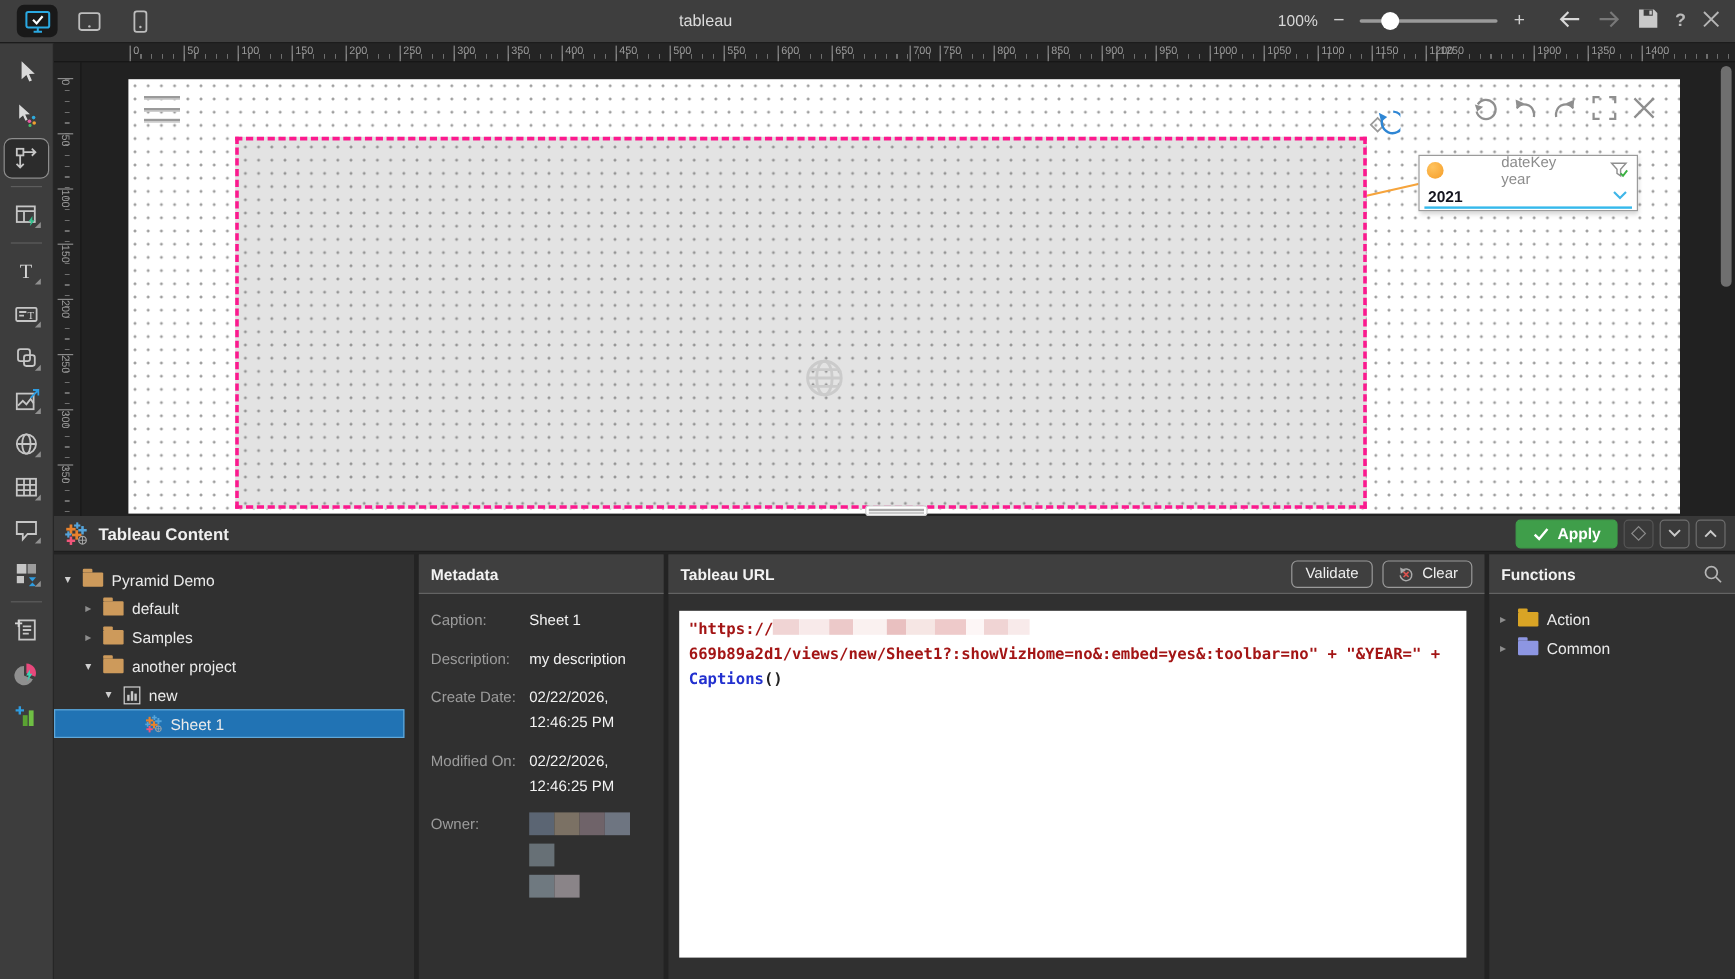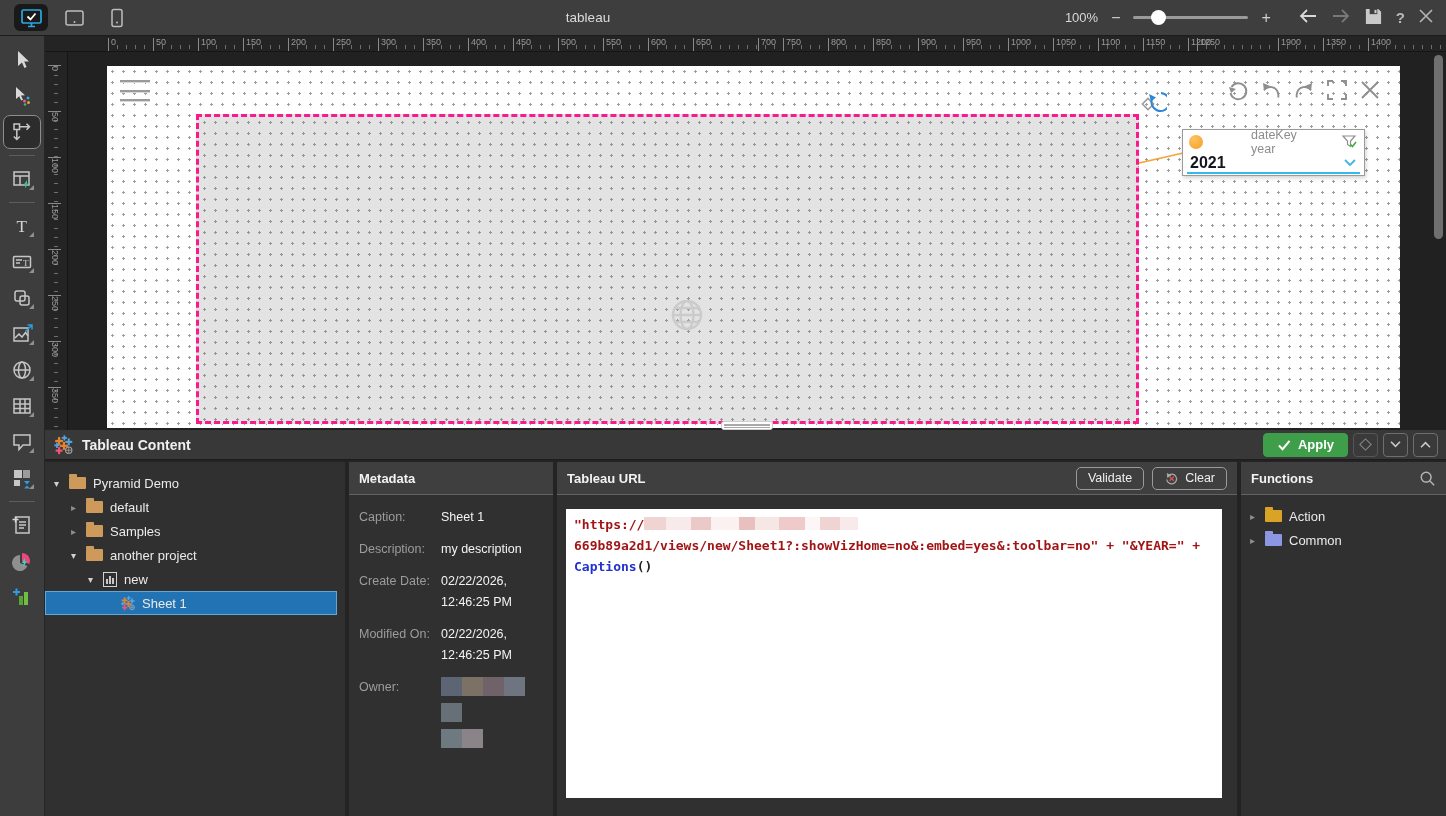--- a/index.html
+++ b/index.html
@@ -73,21 +73,21 @@
   .vscroll { position:absolute; right:2px; top:3px; bottom:3px; width:11px; }
   .vscroll .thumb { width:9px; height:184px; background:#6f6f6f; border-radius:5px; margin-left:1px; }
 
   
   .filter-widget { position:absolute; left:1075px; top:63px; width:183px; height:47px; background:#fff;
     border:1px solid #9b9b9b; box-shadow:1px 2px 4px rgba(0,0,0,.18); cursor:pointer; }
   .fw-row1 { display:flex; align-items:center; height:24px; padding:0 6px;gap:40px; }
   .fw-dot { width:14px; height:14px; border-radius:50%; background:radial-gradient(circle at 35% 30%,#ffc35e,#f59d28); margin-right:8px; }
   .fw-label { color:#8c8c8c; font-size:12.5px; flex:1; }
   .fw-row2 { display:flex; align-items:center; height:20px; margin:0 4px; border-bottom:2px solid #35b9ec; padding:0 3px; }
-  .fw-value { font-size:16px; font-weight:bold; color:#15151f; flex:1; }
+  .fw-value { font-size:13px; font-weight:bold; color:#15151f; flex:1; }
 
   
   .bottom { grid-column:2; grid-row:4; background:#232323; display:flex; flex-direction:column; }
   .bheader { height:30px; background:#383838; display:flex; align-items:center; padding:0 8px; border-bottom:1px solid #1d1d1d; }
   .bheader .btitle { color:#f0f0f0; font-size:14px; font-weight:bold; margin-left:8px; }
   .bactions { margin-left:auto; display:flex; gap:5px; align-items:center; }
   .apply { background:#3f9e4a; border:1px solid #3f9e4a; border-radius:4px; color:#fff; font-weight:bold;
     font-size:13px; height:24px; padding:0 13px; display:flex; align-items:center; gap:7px; cursor:pointer; }
   .sqbtn { width:25px; height:24px; background:#3a3a3a; border:1px solid #6e6e6e; border-radius:4px;
     display:flex; align-items:center; justify-content:center; cursor:pointer; }

